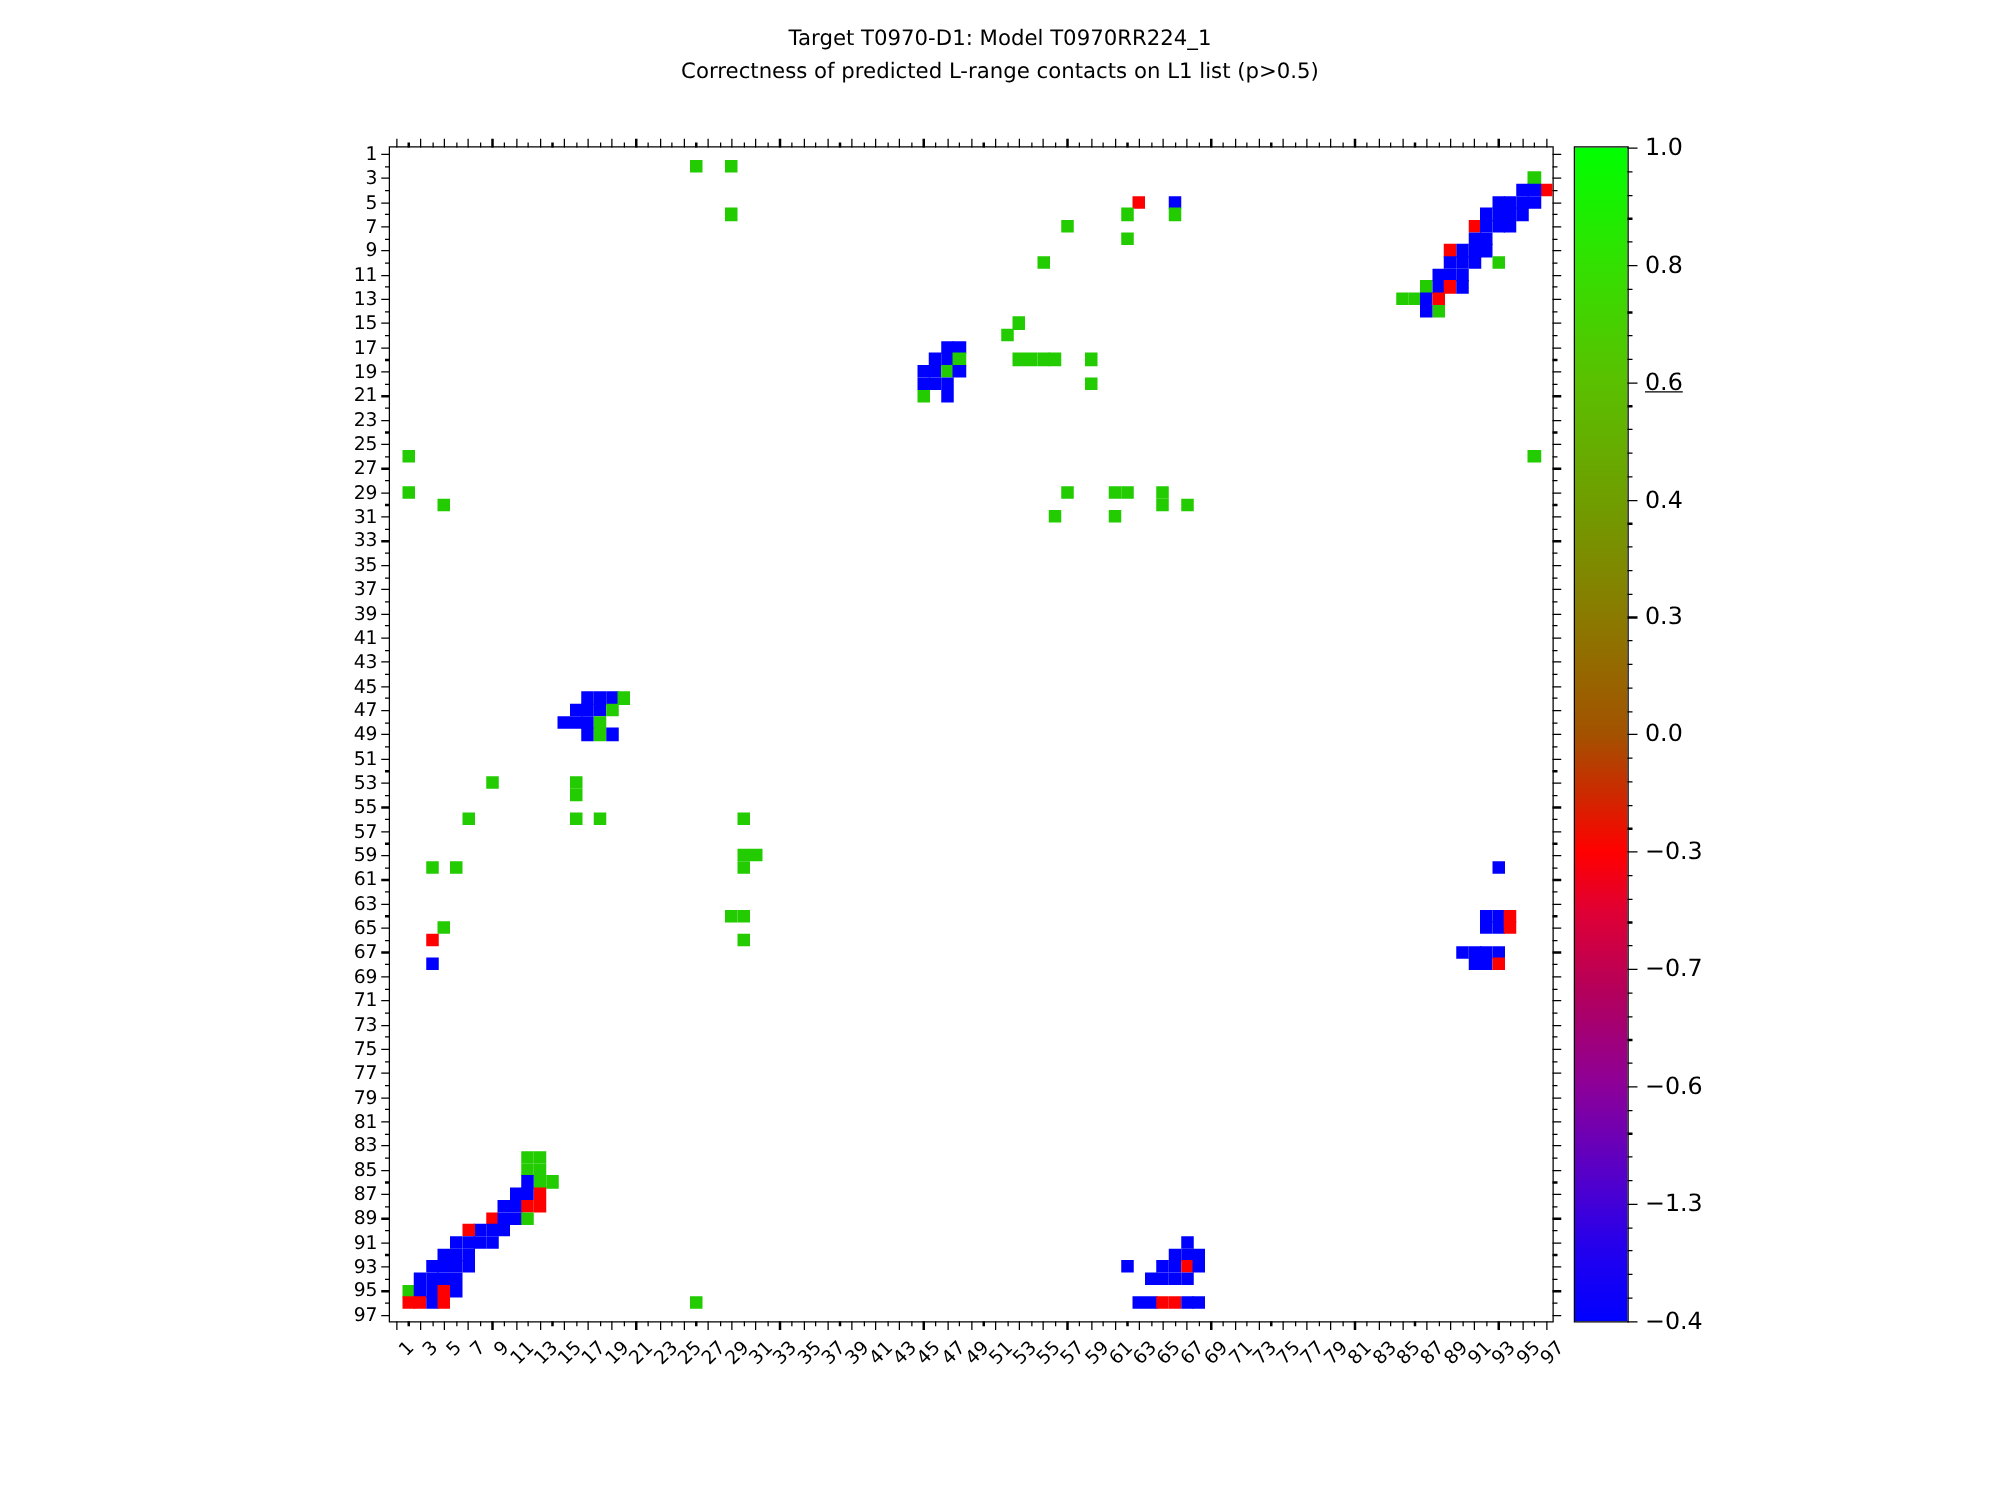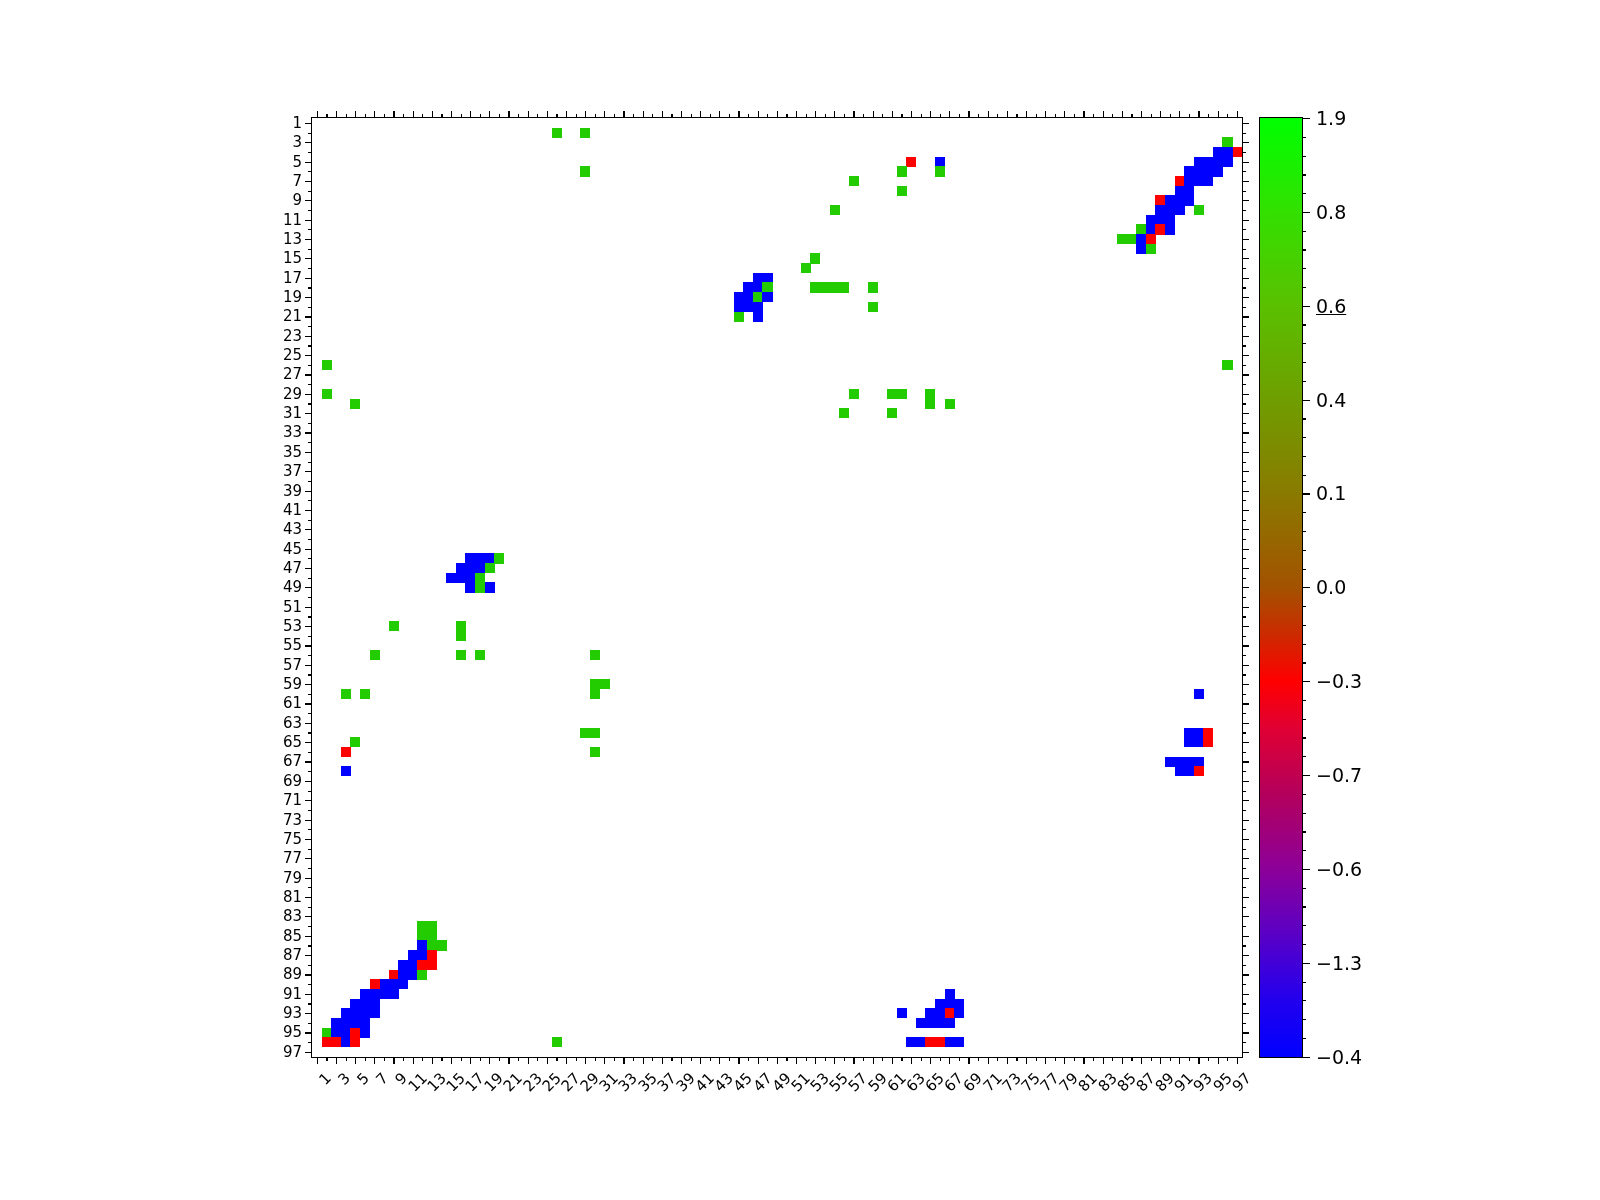--- a/index.html
+++ b/index.html
@@ -43,20 +43,24 @@
   .cb-tick{position:absolute;left:100%;width:8px;height:1.2px;background:#000;}
   .cb-minor{position:absolute;left:100%;width:4px;height:1.2px;background:#000;}
   .cb-lab{position:absolute;left:100%;margin-left:14px;transform:translateY(-50%);
           font-size:19px;white-space:nowrap;}
 </style>
 </head>
 <body>
 
 <div id="root">
 
+  <div class="title-block">
+    <div class="title-line">Target T0970-D1: Model T0970RR224_1</div>
+    <div class="title-line">Correctness of predicted L-range contacts on L1 list (p&gt;0.5)</div>
+  </div>
 
 
   <div id="plot">
     <div id="cells">
         <div class="cell" style="left: 239.588px; top: 9.67629px; width: 10.0835px; height: 10.1763px; background: rgb(34, 204, 0);"></div>
         <div class="cell" style="left: 268.338px; top: 9.67629px; width: 10.0835px; height: 10.1763px; background: rgb(34, 204, 0);"></div>
         <div class="cell" style="left: 594.177px; top: 38.7052px; width: 10.0835px; height: 10.1763px; background: rgb(255, 0, 0);"></div>
         <div class="cell" style="left: 622.928px; top: 38.7052px; width: 10.0835px; height: 10.1763px; background: rgb(0, 0, 255);"></div>
         <div class="cell" style="left: 920.016px; top: 29.0289px; width: 10.0835px; height: 10.1763px; background: rgb(255, 0, 0);"></div>
         <div class="cell" style="left: 910.433px; top: 19.3526px; width: 10.0835px; height: 10.1763px; background: rgb(34, 204, 0);"></div>
@@ -734,29 +738,29 @@
       <div class="tick tick-y" style="top: 933.762px;"></div>
       <div class="tick tick-yr" style="top: 933.762px;"></div>
       <div class="tick tick-x" style="left: 924.808px;"></div>
       <div class="tick tick-xb" style="left: 924.808px;"></div>
       <div class="ylab" style="top: 933.762px;">97</div>
       <div class="xlab" style="left: 929.808px;">97</div>
     </div>
 
   <div id="cbar">
       <div class="cb-tick" style="top: 0px;"></div>
-      <div class="cb-lab" style="top: 0px;">1.9</div>
+      <div class="cb-lab" style="top: 0px;">1.0</div>
       <div class="cb-tick" style="top: 93.86px;"></div>
       <div class="cb-lab" style="top: 93.86px;">0.8</div>
       <div class="cb-tick" style="top: 187.72px;"></div>
       <div class="cb-lab" style="top: 187.72px; text-decoration: underline;">0.6</div>
       <div class="cb-tick" style="top: 281.58px;"></div>
       <div class="cb-lab" style="top: 281.58px;">0.4</div>
       <div class="cb-tick" style="top: 375.44px;"></div>
-      <div class="cb-lab" style="top: 375.44px;">0.1</div>
+      <div class="cb-lab" style="top: 375.44px;">0.3</div>
       <div class="cb-tick" style="top: 469.3px;"></div>
       <div class="cb-lab" style="top: 469.3px;">0.0</div>
       <div class="cb-tick" style="top: 563.16px;"></div>
       <div class="cb-lab" style="top: 563.16px;">−0.3</div>
       <div class="cb-tick" style="top: 657.02px;"></div>
       <div class="cb-lab" style="top: 657.02px;">−0.7</div>
       <div class="cb-tick" style="top: 750.88px;"></div>
       <div class="cb-lab" style="top: 750.88px;">−0.6</div>
       <div class="cb-tick" style="top: 844.74px;"></div>
       <div class="cb-lab" style="top: 844.74px;">−1.3</div>

